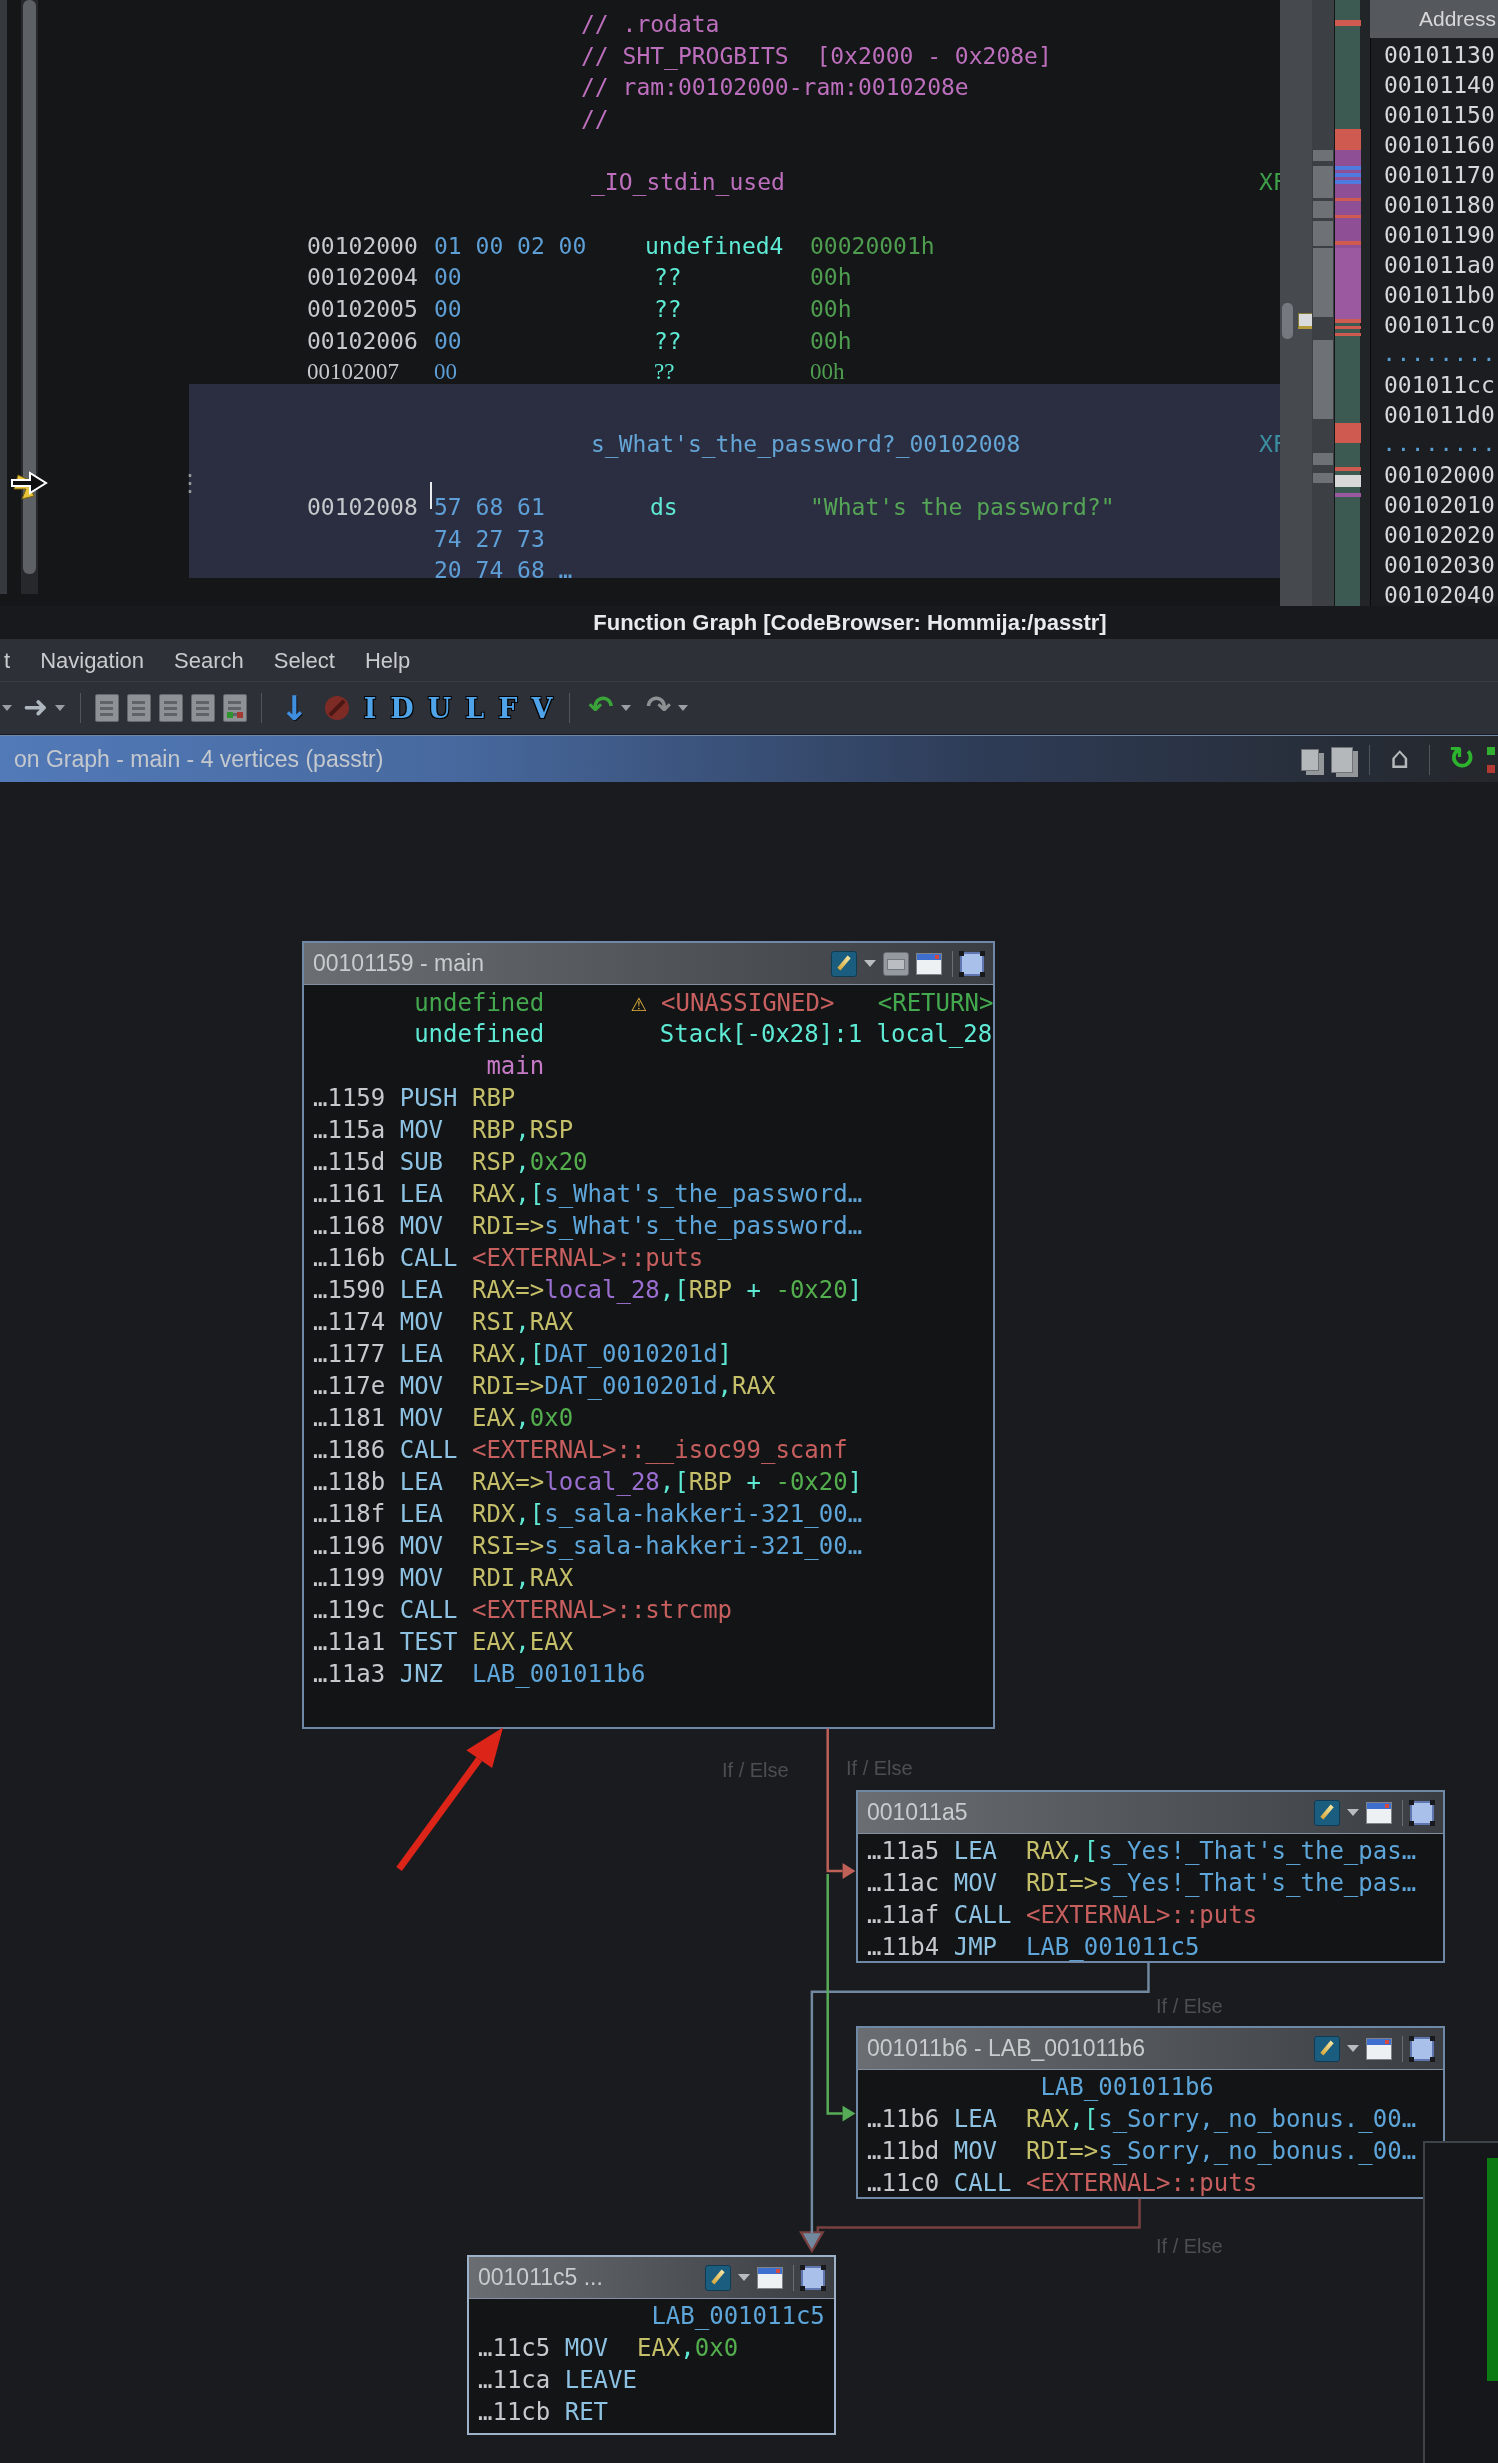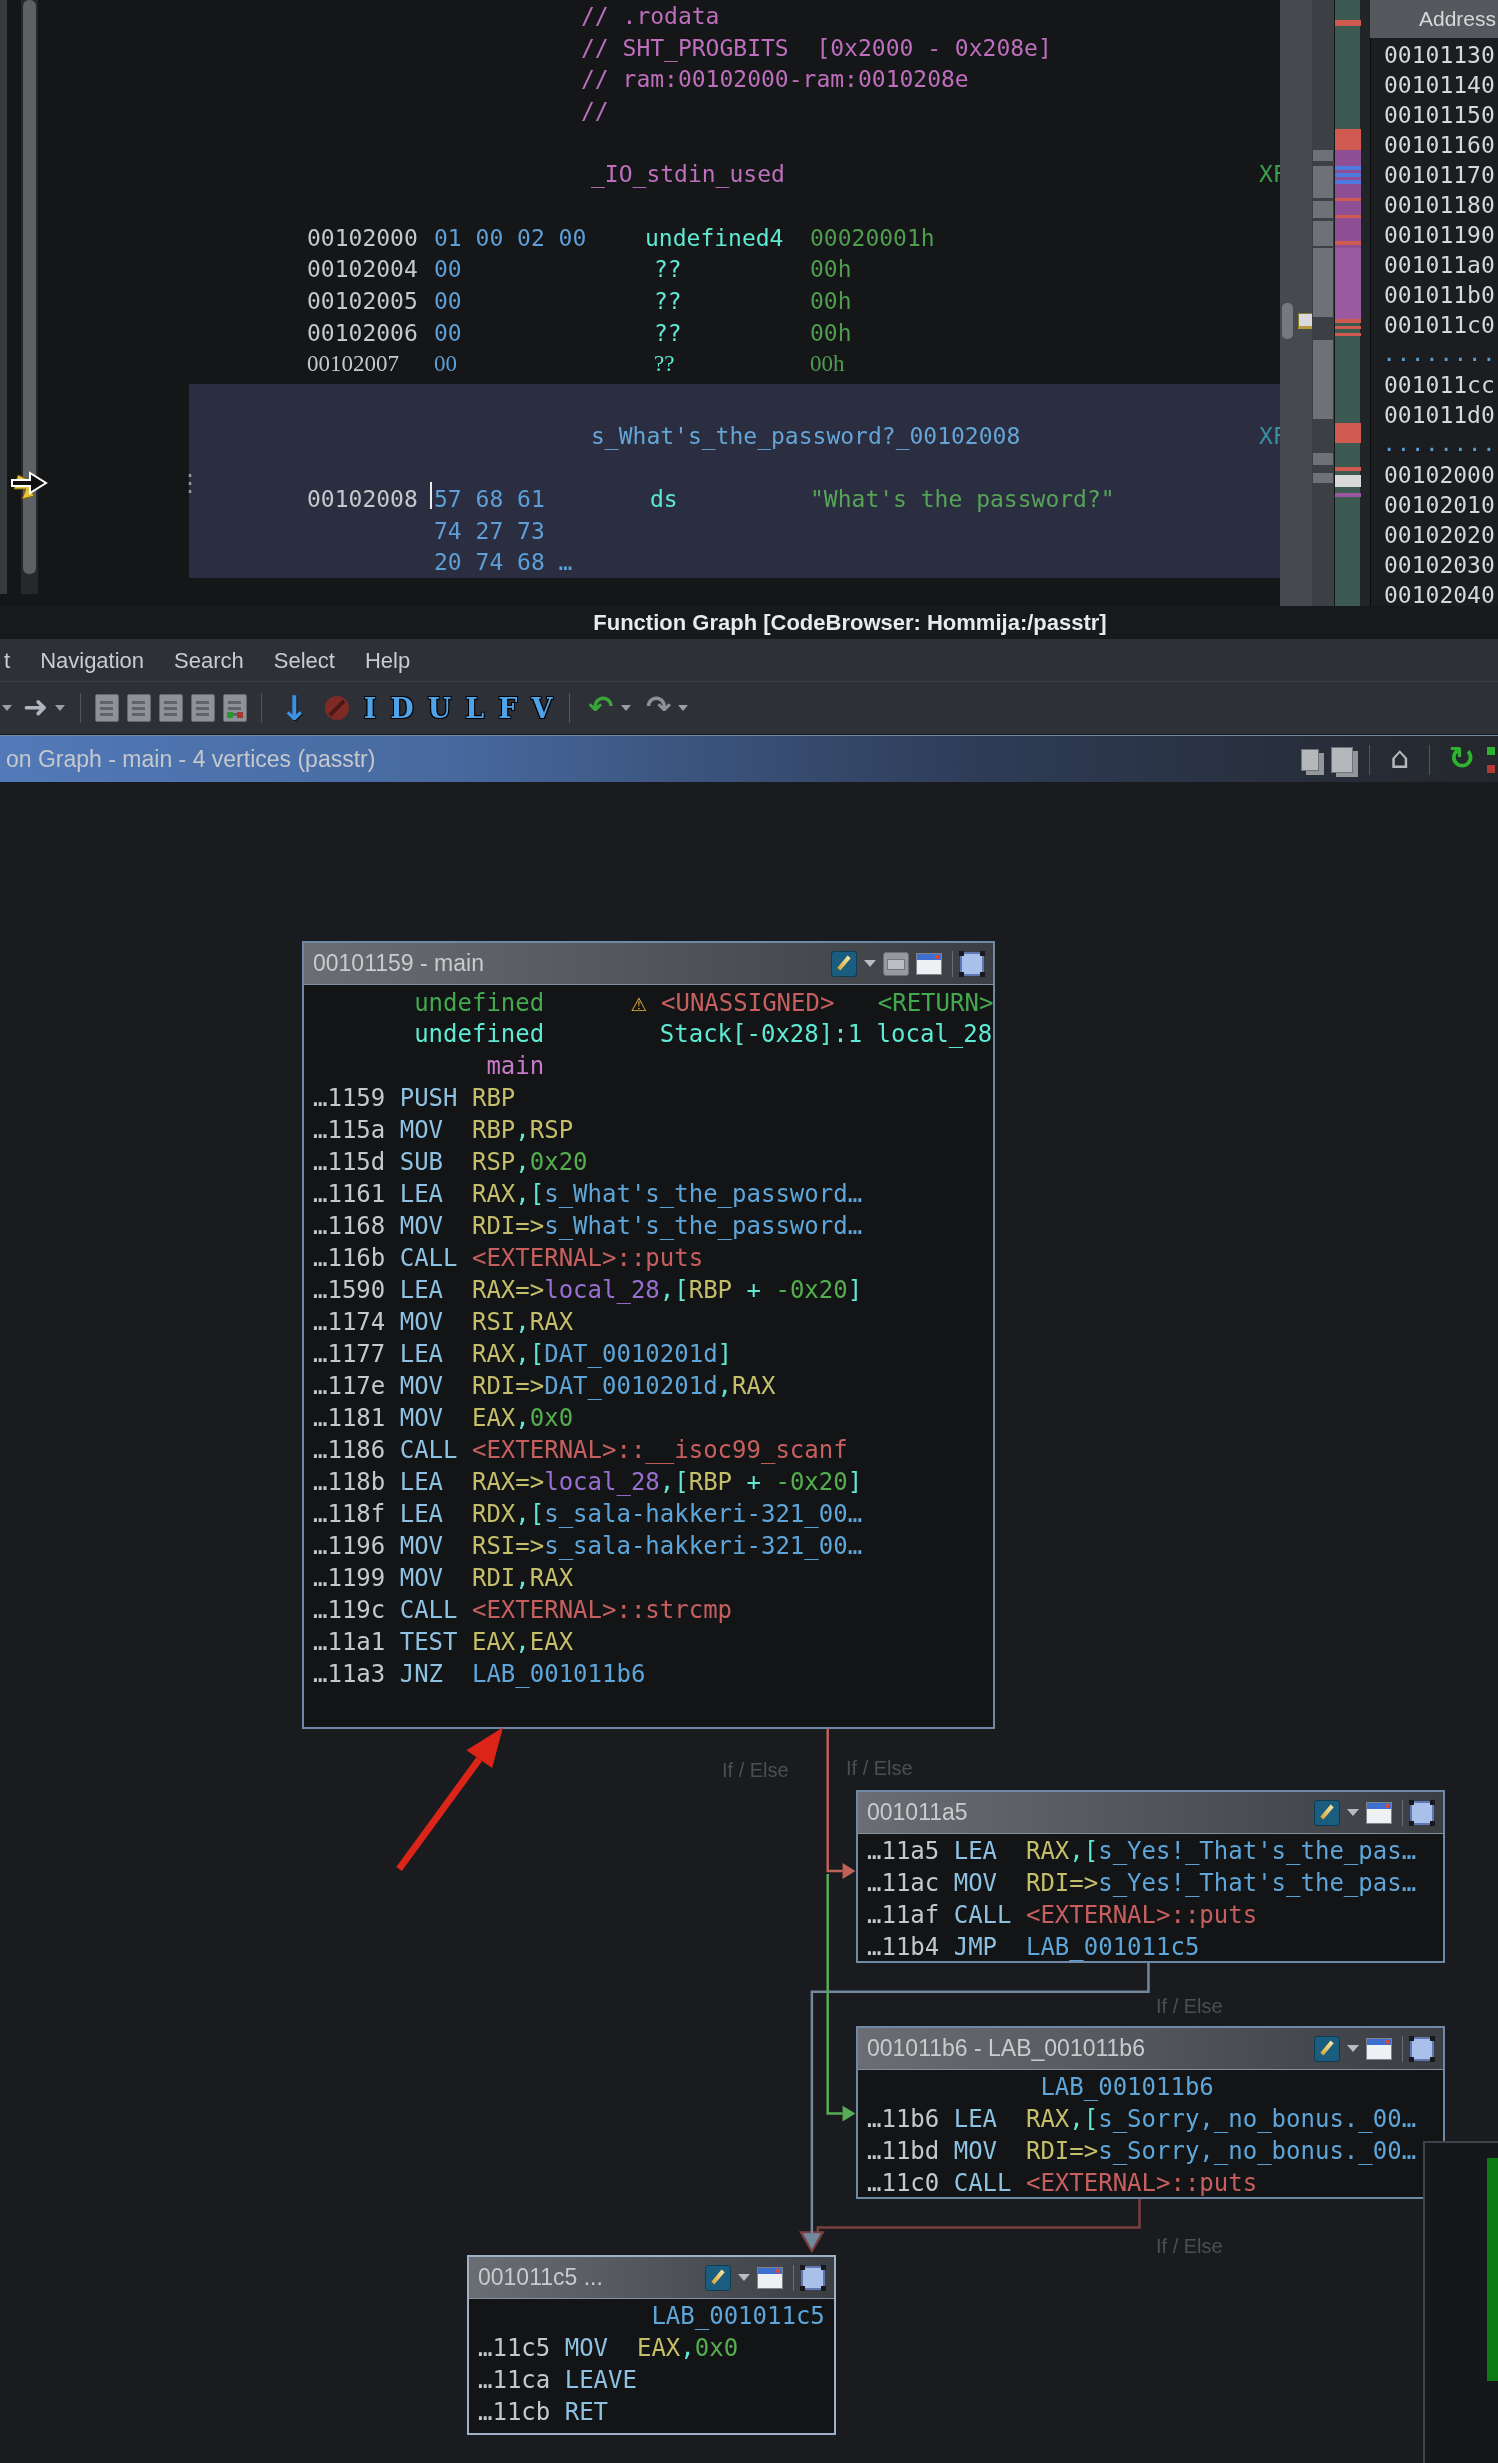--- a/index.html
+++ b/index.html
@@ -68,21 +68,21 @@
         transform:rotate(-45deg)}
   .tb-letter{color:#4fa3e8;font:bold 27px "DejaVu Serif",serif;margin:0 7px;
         text-shadow:1px 1px 0 #000,-1px -1px 0 #000,1px -1px 0 #000,-1px 1px 0 #000}
   .tb-undo{color:#3aa33a;font:bold 30px "DejaVu Sans",sans-serif;margin:0 2px 4px 8px}
   .tb-redo{color:#8e9194;font:bold 30px "DejaVu Sans",sans-serif;margin:0 2px 4px 10px;transform:scaleX(-1)}
   
   #graphbar{left:0;top:735px;width:1499px;height:48px;
         background:linear-gradient(90deg,#527ab8 0%,#47699f 30%,#2e3c57 65%,#24272b 100%);
         border-top:1px solid #6f88a5;border-bottom:1px solid #6f88a5;box-sizing:border-box;
         display:flex;align-items:center}
-  #graphbar-title{color:#c5c9ce;font:23px "Liberation Sans",sans-serif;padding-left:6px;white-space:nowrap}
+  #graphbar-title{color:#c5c9ce;font:23px "Liberation Sans",sans-serif;padding-left:14px;white-space:nowrap}
   #graphbar-icons{position:absolute;right:16px;top:0;height:48px;display:flex;align-items:center}
   .gb-copy{width:16px;height:20px;background:#b5b8bb;border:1px solid #6f7276;margin:0 6px;
         box-shadow:5px 4px 0 #94979a}
   .gb-home{color:#b5b8bb;font:30px "DejaVu Sans",sans-serif;margin:0 10px 6px}
   .gb-sync{color:#2db32d;font:bold 32px "DejaVu Sans",sans-serif;margin:0 8px 4px}
   #graphbar-partial-icon{position:absolute;right:0;top:10px;width:14px;height:28px;overflow:hidden}
   #graphbar-partial-icon i{position:absolute;left:2px;top:1px;width:8px;height:8px;background:#2fae2f}
   #graphbar-partial-icon u{position:absolute;left:2px;bottom:1px;width:8px;height:8px;background:#b03a32}
   
   #canvas{left:0;top:782px;width:1499px;height:1681px;background:#191b1e}
@@ -120,21 +120,21 @@
   #cursor{left:10px;top:469px;z-index:60}
 </style>
 </head>
 <body>
 
 <div class="abs" id="listing-window">
   <div class="abs" id="left-edge-strip"></div>
   <div class="abs" id="listing-vscroll"></div>
   <div class="abs" id="listing-vscroll-thumb"></div>
   <div class="abs" id="listing-selection"></div>
-  <div class="abs" id="listing-rows" style="left:0;top:0;width:1280px;height:606px">
+  <div class="abs" id="listing-rows" style="left:0;top:8px;width:1280px;height:606px">
       <div class="lrow" style="top: 0px;">
         <span class="ltok c-com" style="left: 581px;">// .rodata</span>
       </div>
       <div class="lrow" style="top: 32px;">
         <span class="ltok c-com" style="left: 581px;">// SHT_PROGBITS  [0x2000 - 0x208e]</span>
       </div>
       <div class="lrow" style="top: 63px;">
         <span class="ltok c-com" style="left: 581px;">// ram:00102000-ram:0010208e</span>
       </div>
       <div class="lrow" style="top: 95px;">

